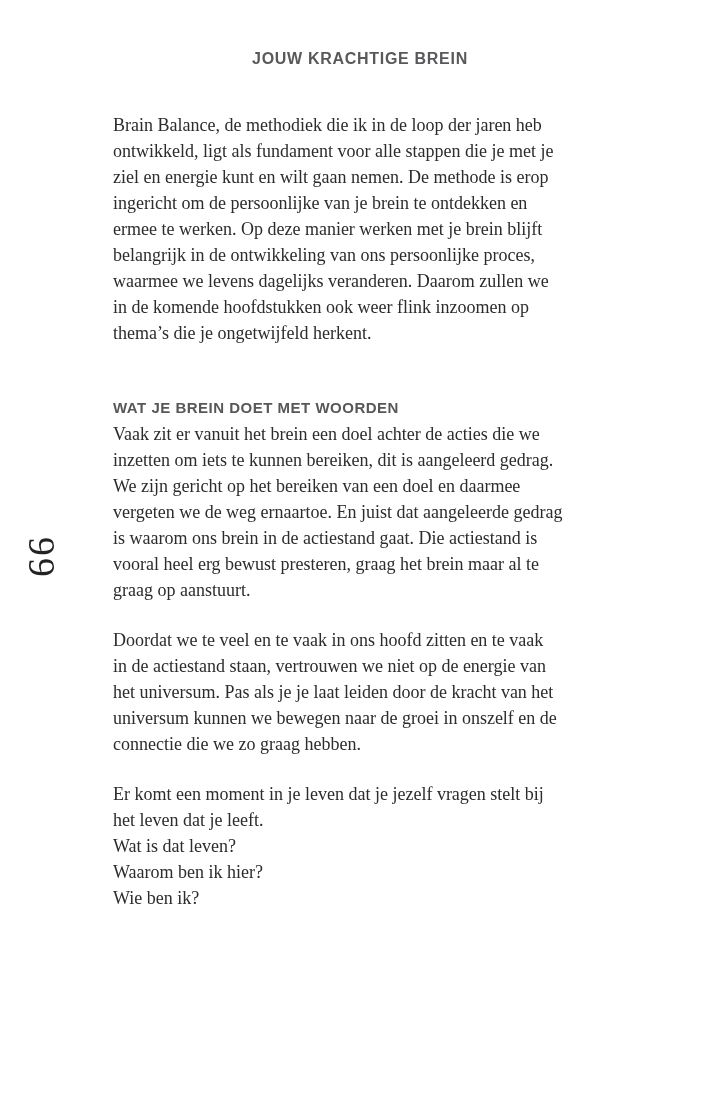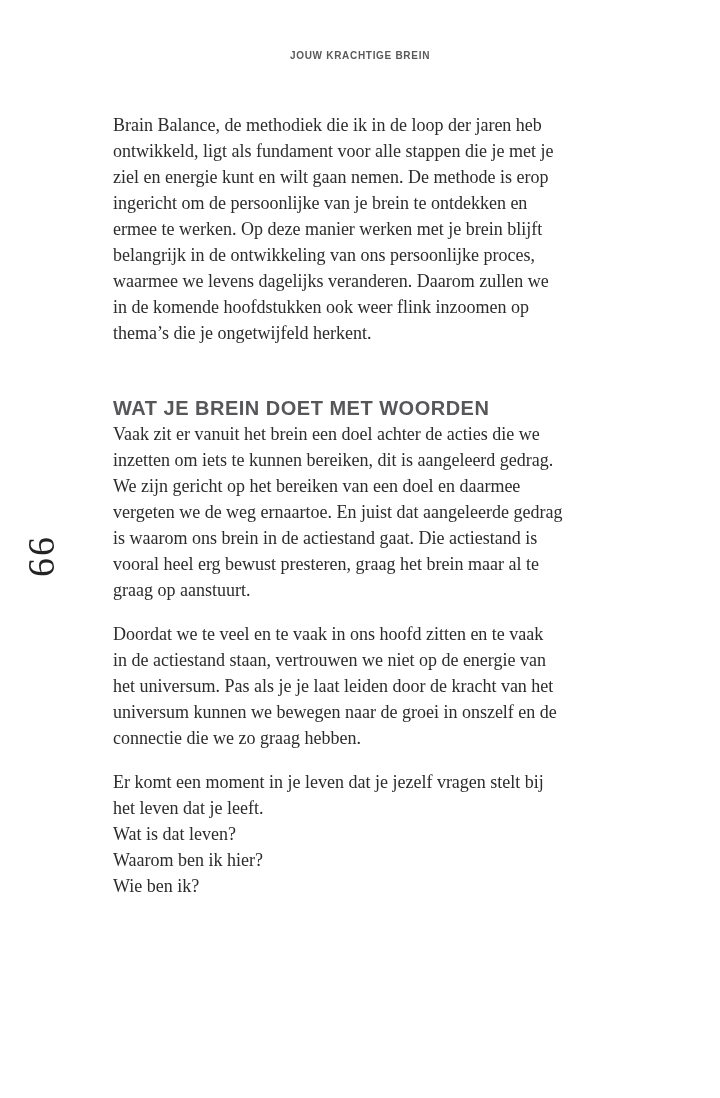--- a/index.html
+++ b/index.html
@@ -16,21 +16,21 @@
     font-family: "Liberation Serif", serif;
   }
   .running-header {
     position: absolute;
     top: 50px;
     left: 0;
     right: 0;
     text-align: center;
     font-family: "Liberation Sans", sans-serif;
     font-weight: 700;
-    font-size: 10px;
+    font-size: 16px;
     letter-spacing: 0.7px;
     color: #59595b;
   }
   .page-number-vertical {
     position: absolute;
     left: 41px;
     top: 556px;
     width: 0;
     height: 0;
     overflow: visible;
@@ -51,29 +51,29 @@
     width: 510px;
     font-size: 18px;
     line-height: 26px;
     color: #2d2b2c;
   }
   .para .line {
     height: 26px;
     white-space: nowrap;
   }
   .para.gap-above {
-    margin-top: 18px;
+    margin-top: 24px;
   }
   .section-heading {
     margin-top: 49px;
     height: 26px;
     line-height: 26px;
     font-family: "Liberation Sans", sans-serif;
     font-weight: 700;
-    font-size: 20px;
+    font-size: 15px;
     letter-spacing: 0.5px;
     color: #57575a;
     white-space: nowrap;
   }
 </style>
 </head>
 <body>
 
 <div class="page">
 

